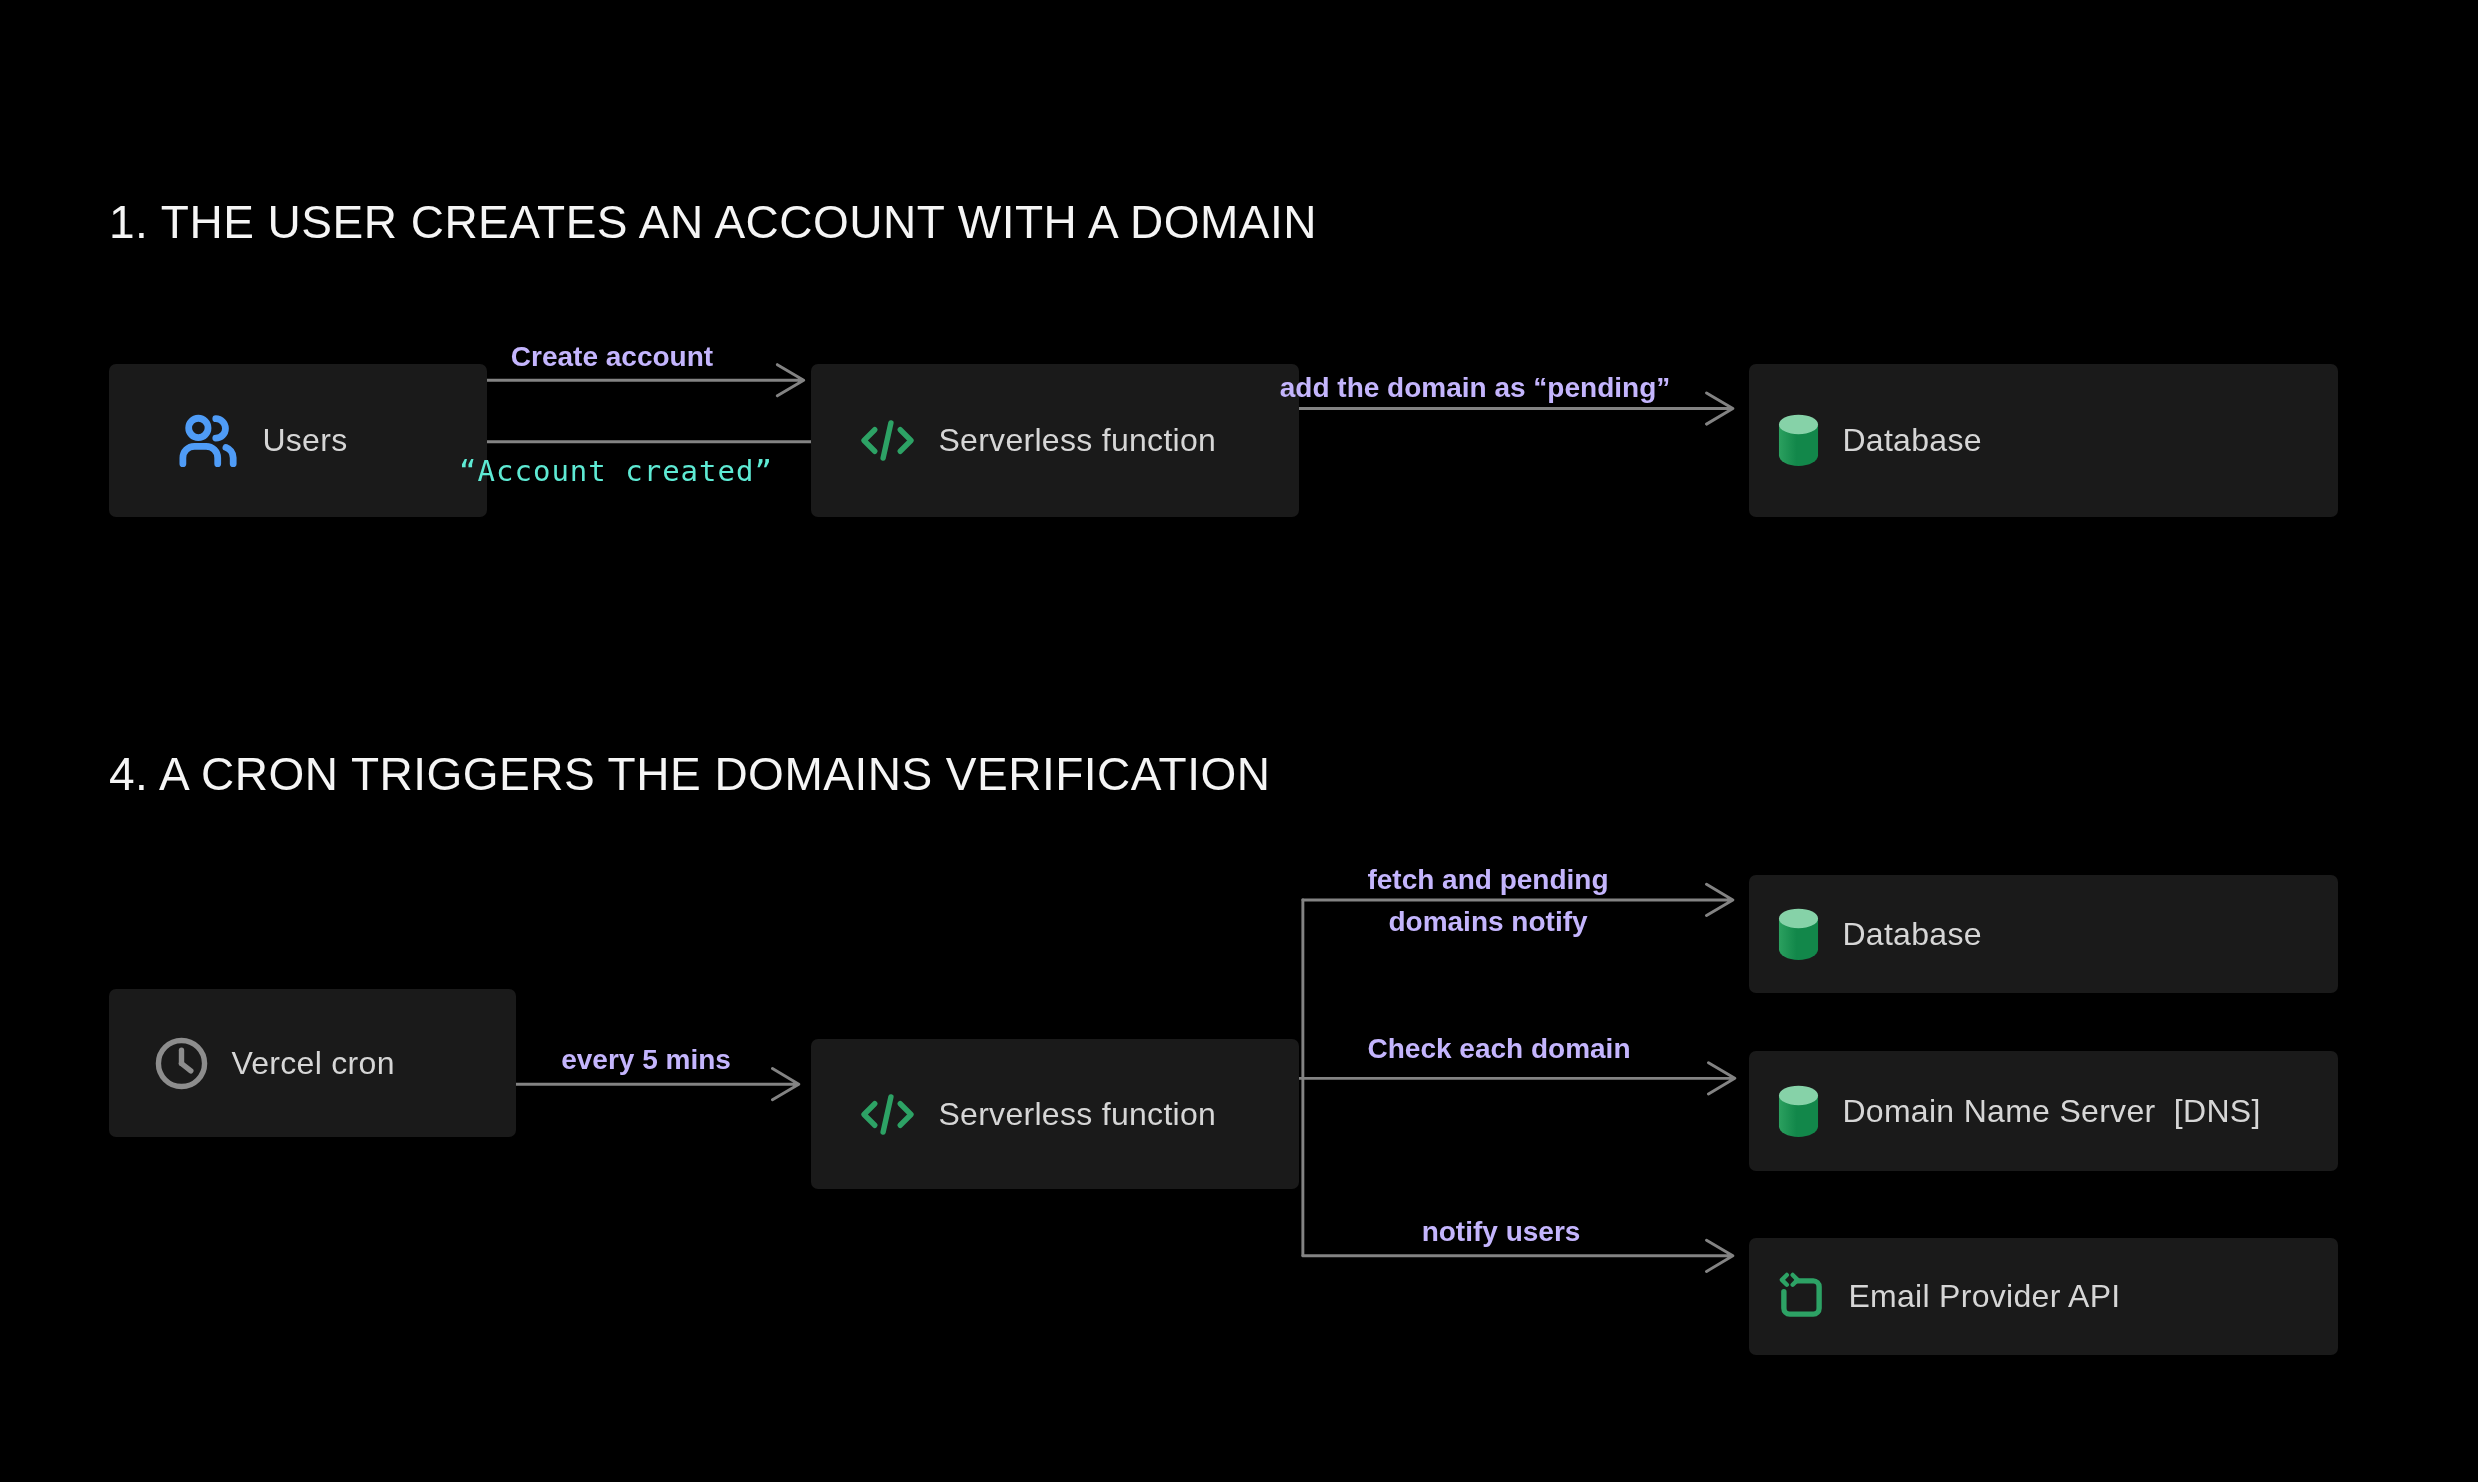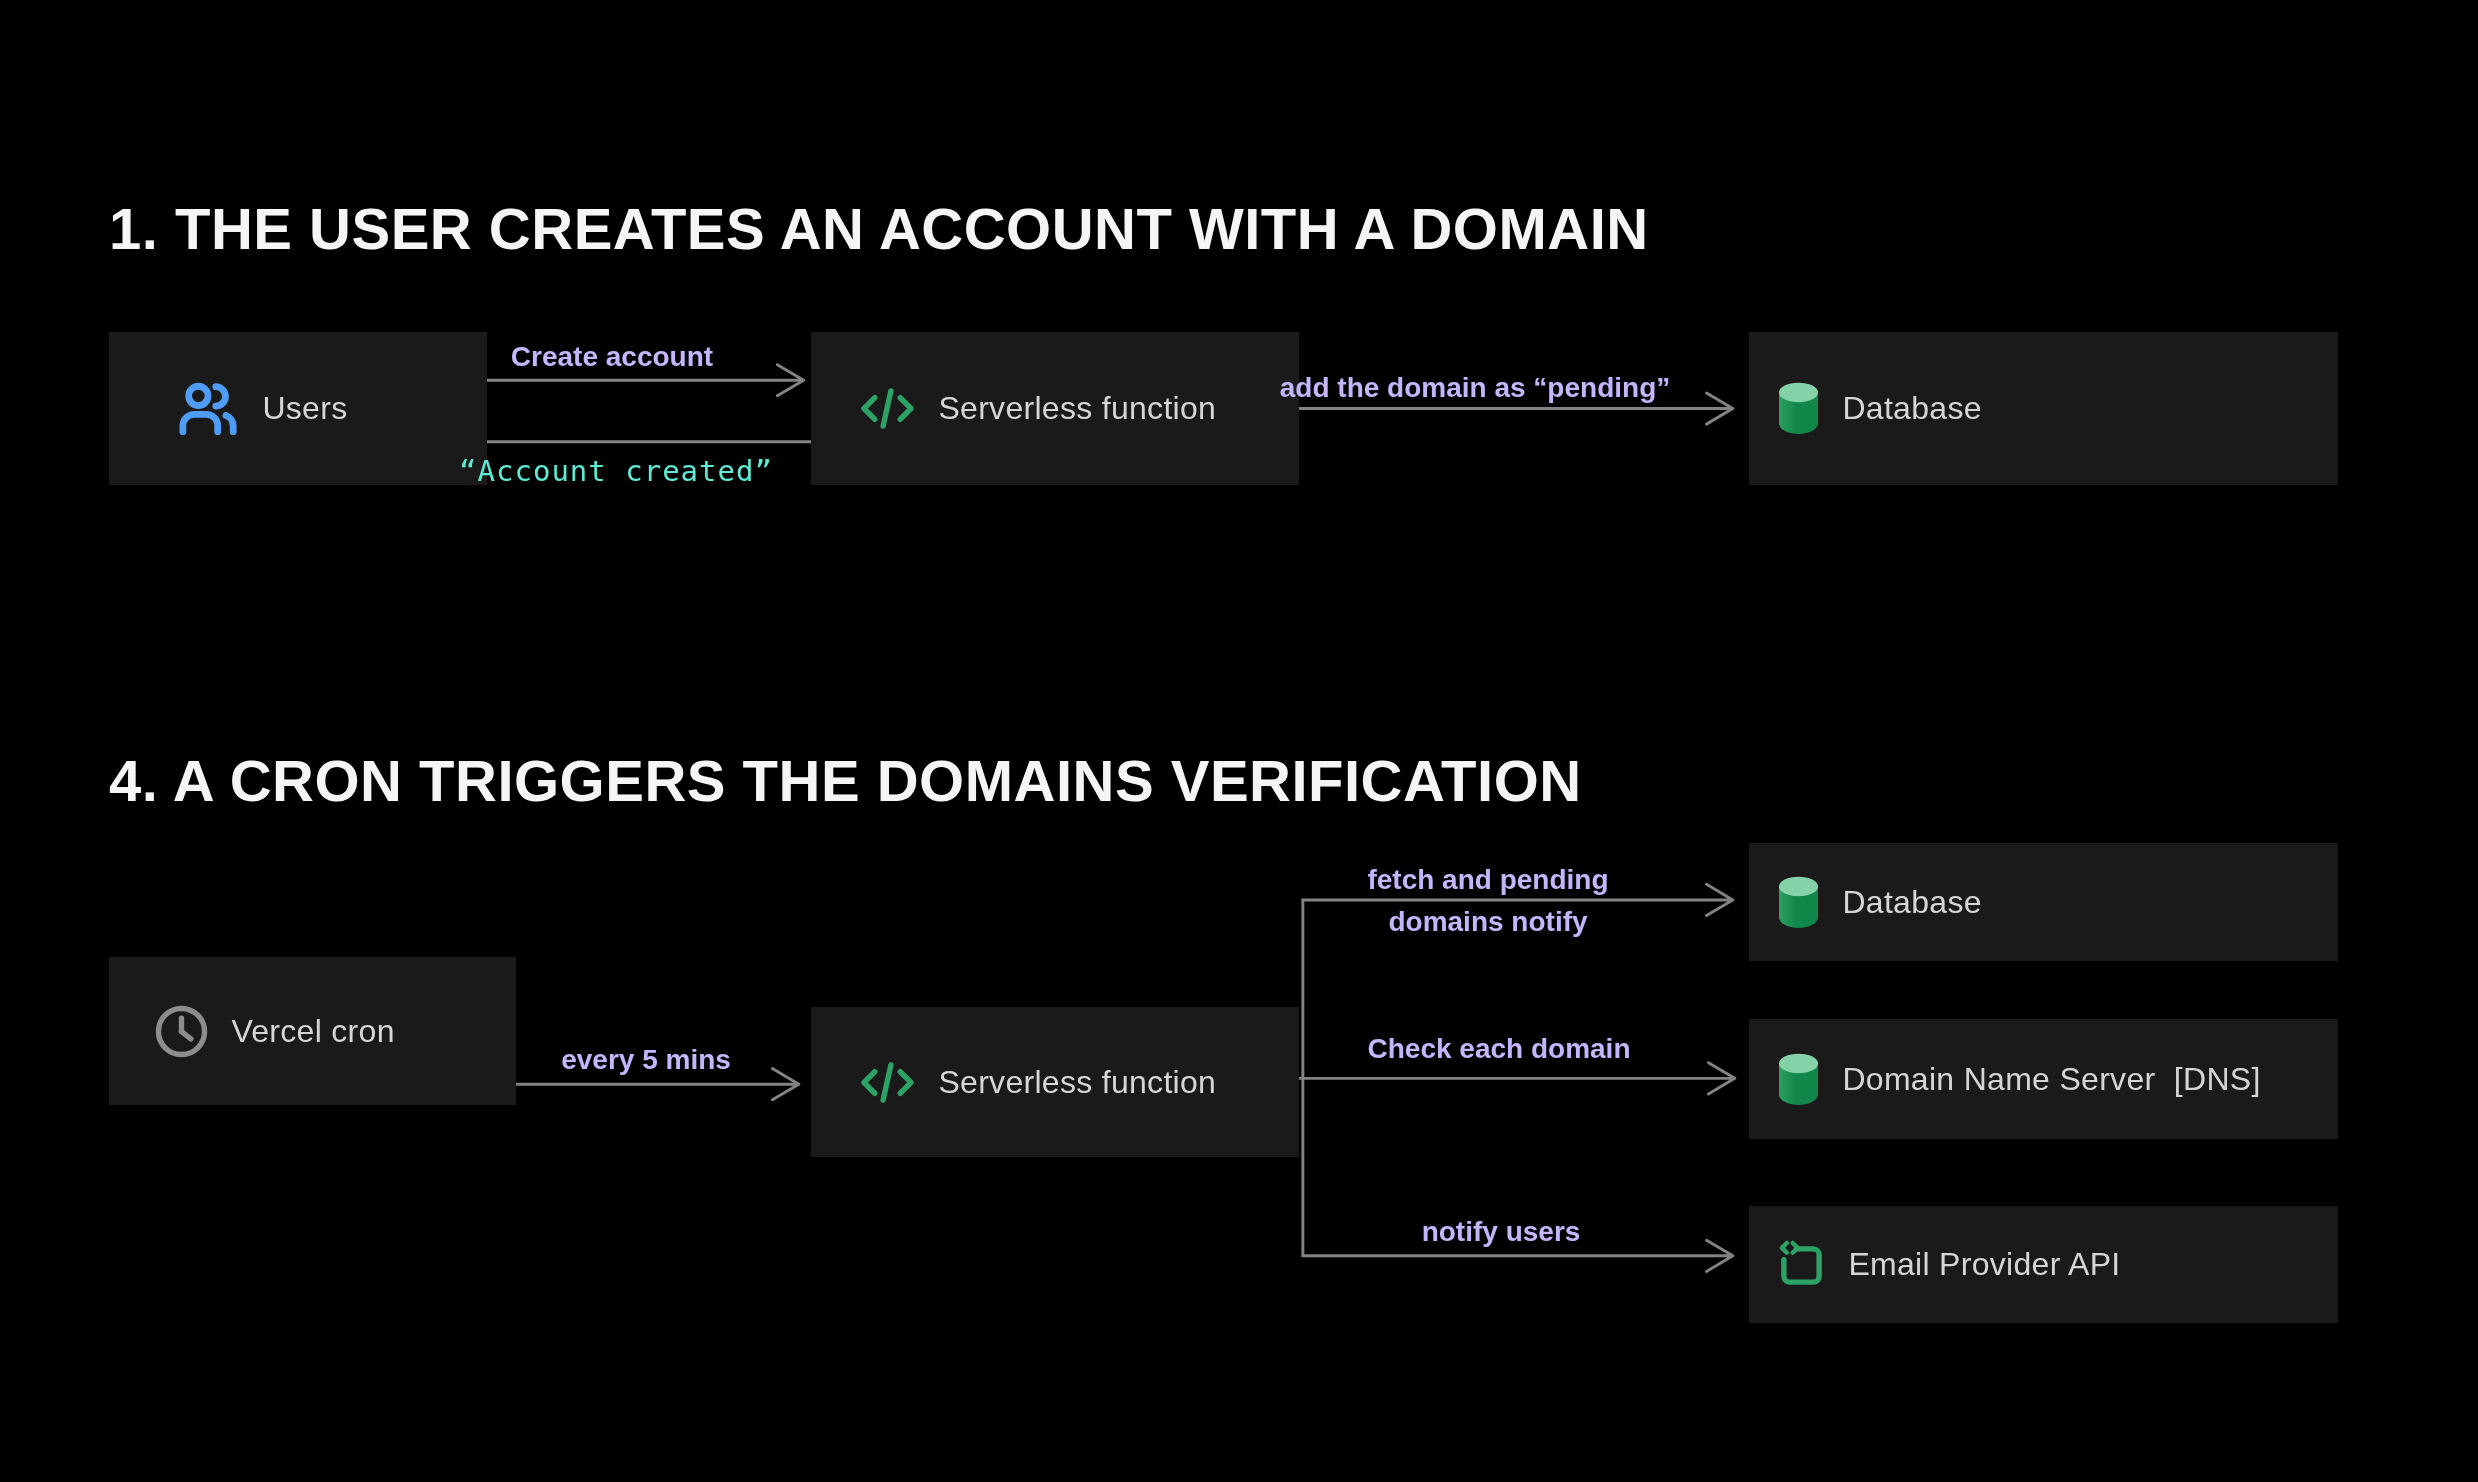--- a/index.html
+++ b/index.html
@@ -2,29 +2,29 @@
 <html><head>
 <meta charset="utf-8">
 <style>
   html,body{margin:0;padding:0;background:#000;}
   .canvas{
     position:relative;width:2478px;height:1482px;background:#000000;
     font-family:"Liberation Sans",sans-serif;overflow:hidden;
   }
   .wires{position:absolute;left:0;top:0;width:2478px;height:1482px;}
   .title{
-    position:absolute;color:#f5f5f5;font-size:58px;font-weight:700;
+    position:absolute;color:#f5f5f5;font-size:46px;font-weight:400;
     letter-spacing:0.5px;white-space:nowrap;
   }
   .t1{left:109px;top:195px;}
   .t2{left:109px;top:747px;}
   .box{
-    position:absolute;background:#1a1a1a;border-radius:0;
+    position:absolute;background:#1a1a1a;border-radius:7px;
     display:flex;align-items:center;gap:23.4px;
-    color:#d6d6d6;font-size:32px;white-space:pre;
+    color:#d6d6d6;font-size:32px;white-space:pre;margin-top:32px;
   }
   .box .box-label{letter-spacing:0.3px;}
   .b-users {left:109px; top:332px; width:308px;height:153px;padding-left:70px;}
   .b-sf1   {left:811px; top:332px; width:439px;height:153px;padding-left:49px;}
   .b-db1   {left:1749px;top:332px; width:560px;height:153px;padding-left:29px;}
   .b-db2   {left:1749px;top:843px; width:560px;height:118px;padding-left:29px;}
   .b-cron  {left:109px; top:957px;width:361px;height:148px;padding-left:46px;}
   .b-sf2   {left:811px; top:1007px;width:439px;height:150px;padding-left:49px;}
   .b-dns   {left:1749px;top:1019px;width:560px;height:120px;padding-left:29px;}
   .b-email {left:1749px;top:1206px;width:560px;height:117px;padding-left:29px;}

